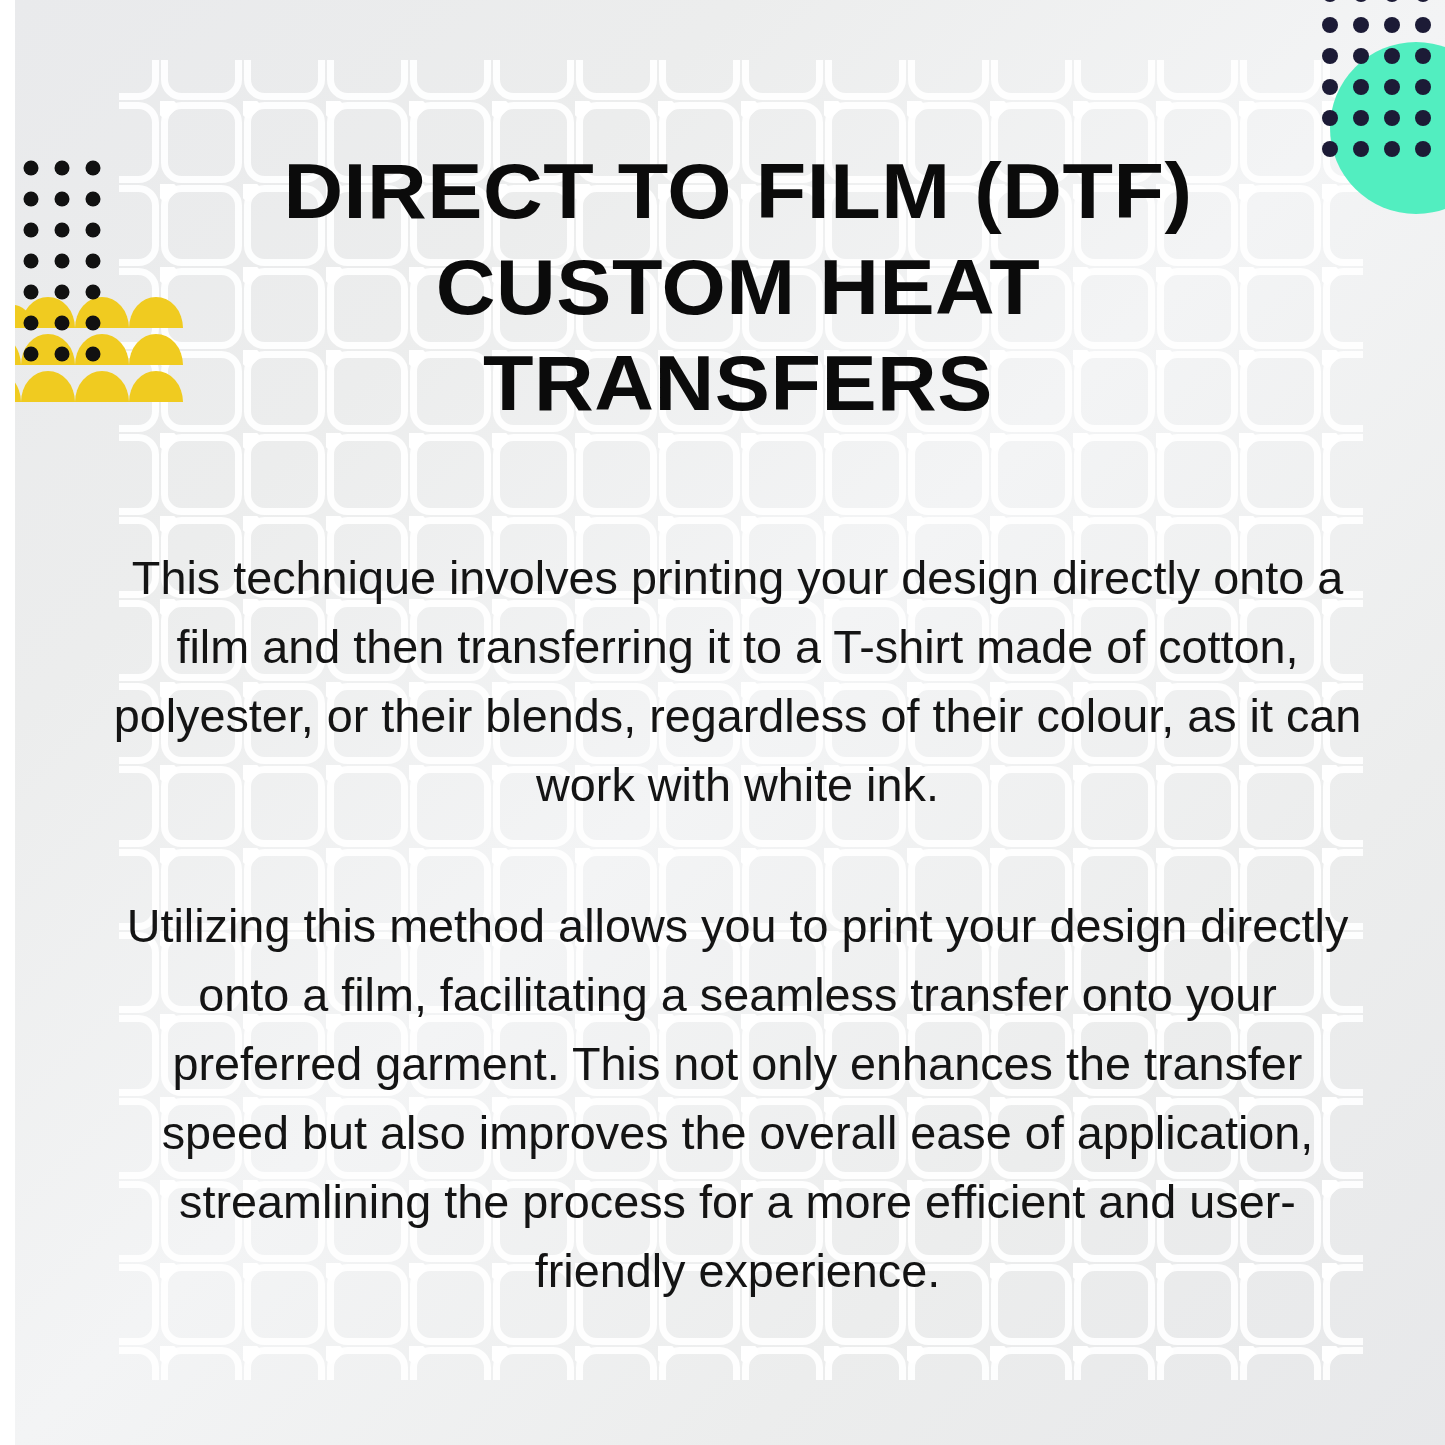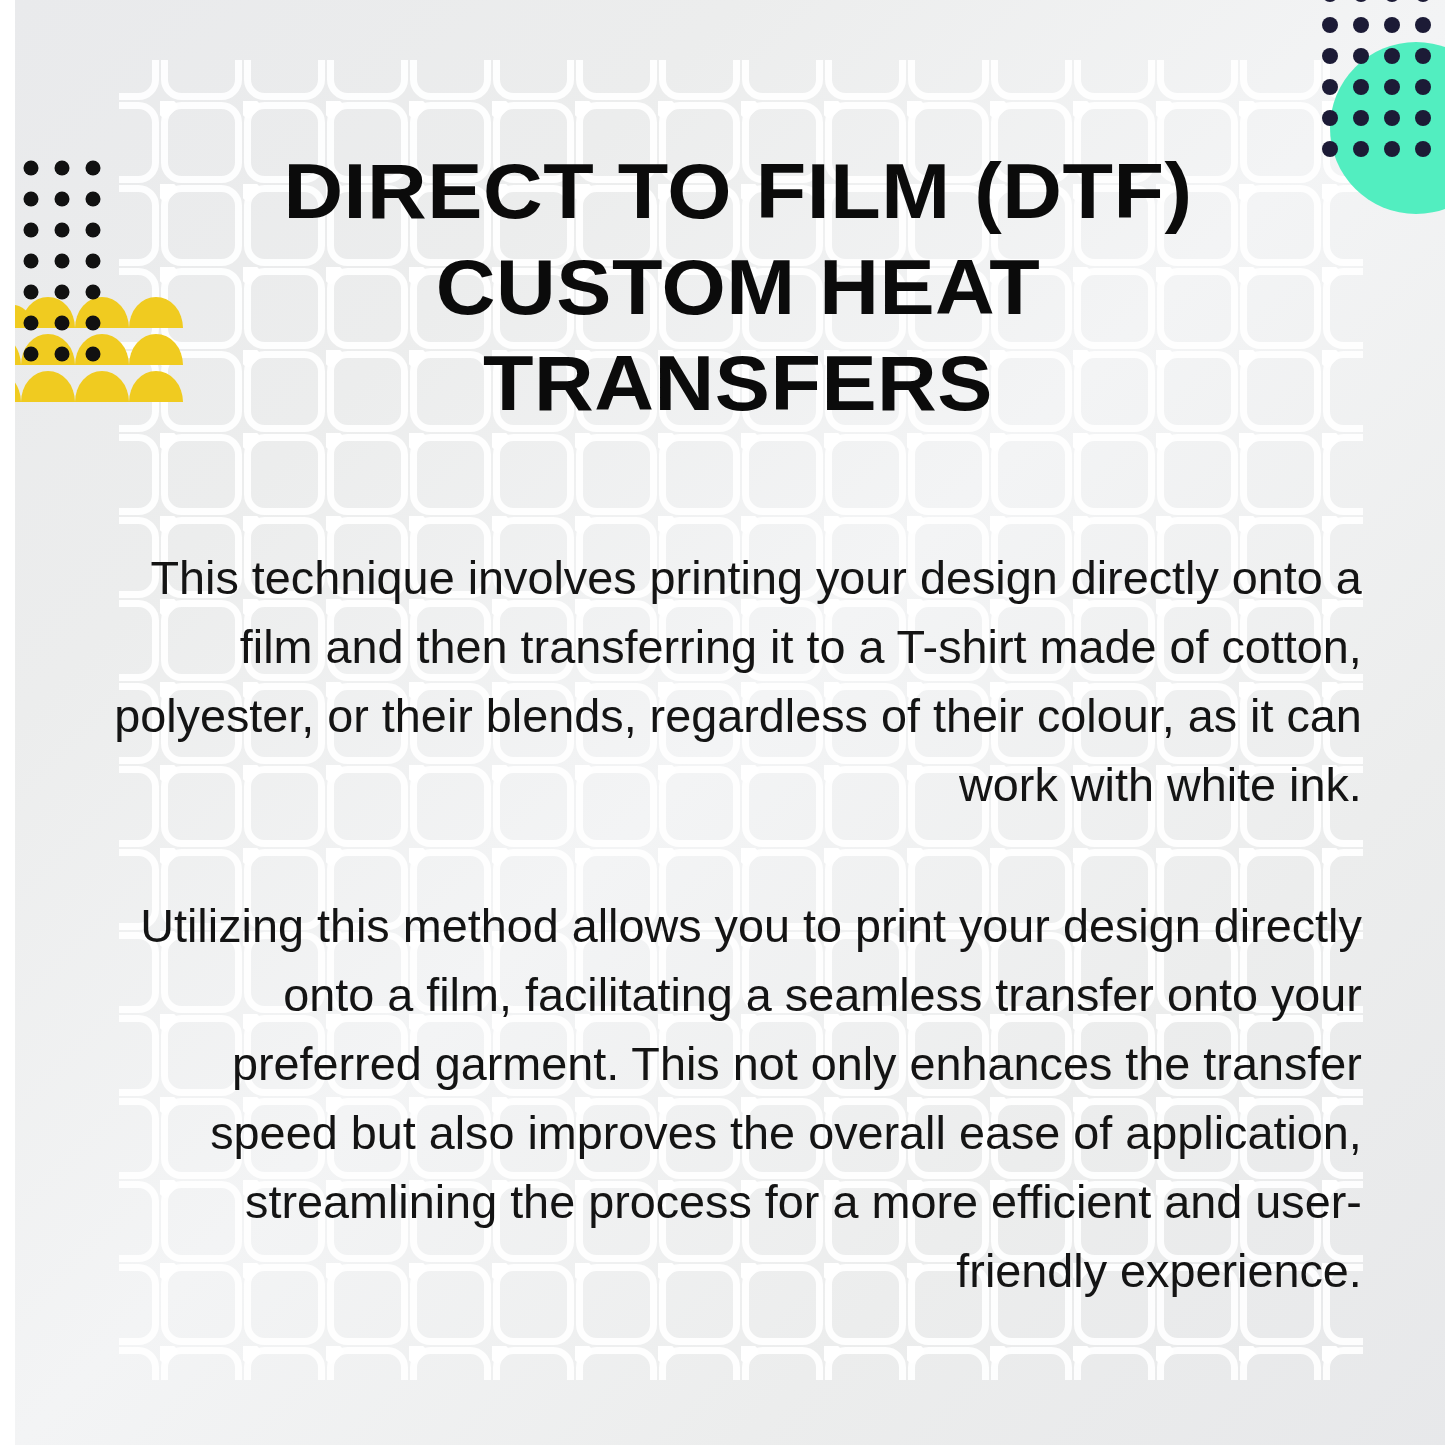--- a/index.html
+++ b/index.html
@@ -80,21 +80,21 @@
     line-height: 96px;
     letter-spacing: 0.5px;
     transform: scaleX(1.06);
     transform-origin: center top;
     white-space: pre-line;
   }
 
   .body-block {
     width: 1255px;
     margin-top: 112px;
-    text-align: right;
+    text-align: center;
     color: #141414;
   }
 
   .para {
     margin: 0;
     font-family: "Liberation Sans Narrow", "Liberation Sans", sans-serif;
     font-weight: 400;
     font-size: 47px;
     line-height: 69px;
     letter-spacing: 0px;

